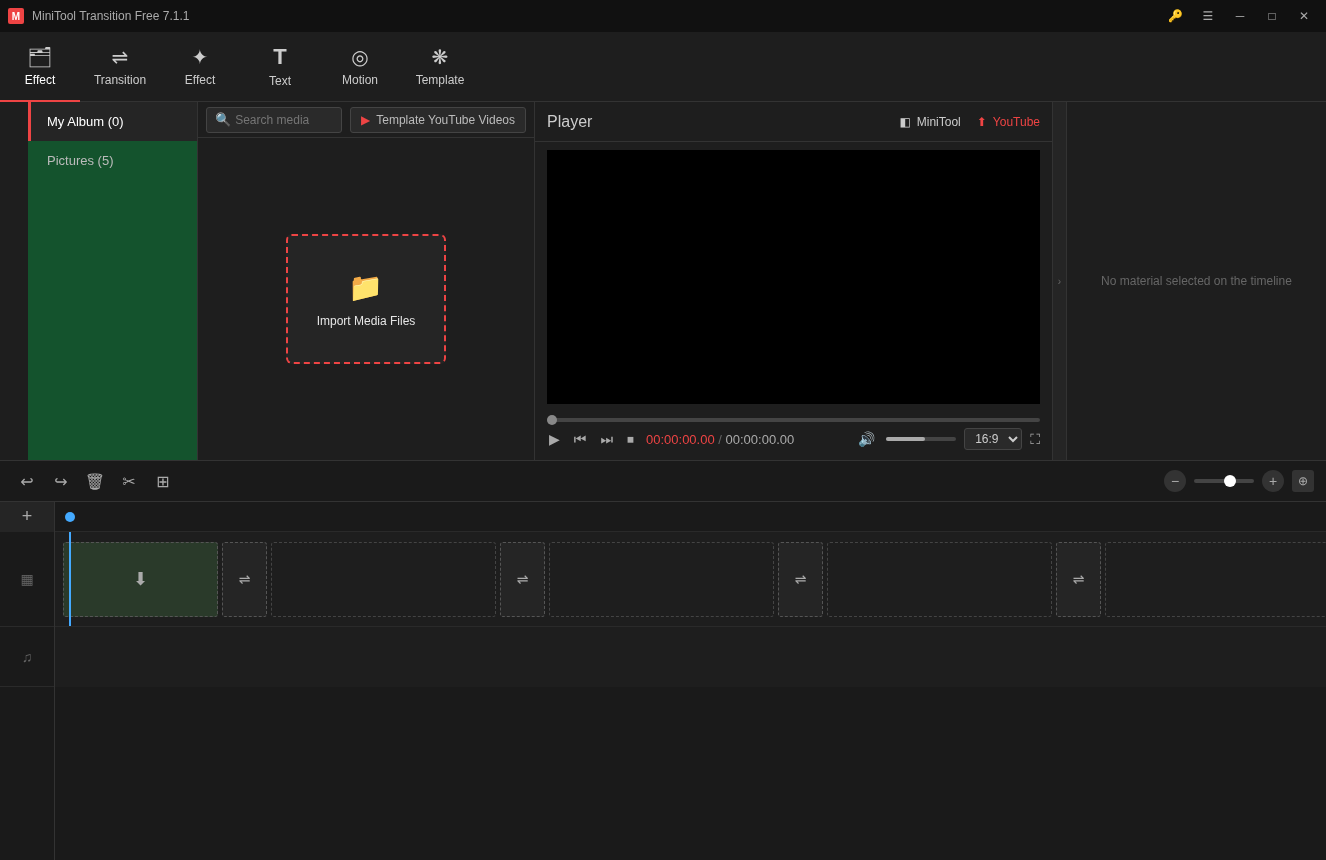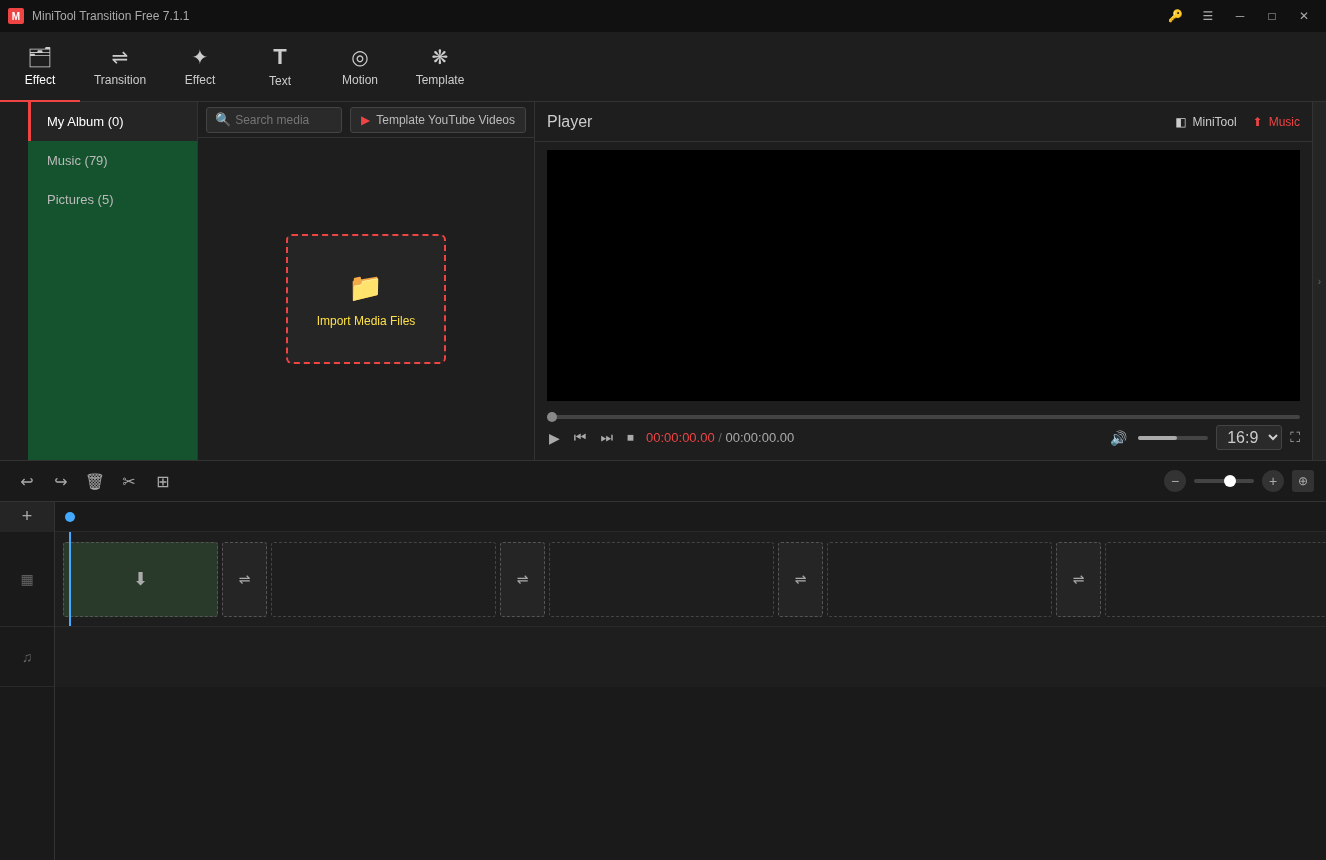--- a/index.html
+++ b/index.html
@@ -204,21 +204,21 @@
       gap: 10px;
       cursor: pointer;
       background: #252525;
     }
     .import-box .folder-icon {
       font-size: 28px;
       color: #bbb;
     }
     .import-box .import-label {
       font-size: 12px;
-      color: #fde047;
+      color: #e5e5e5;
     }
 
     
     .right-panel {
       flex: 1;
       display: flex;
       flex-direction: column;
       background: #1e1e1e;
       min-width: 0;
     }
@@ -316,21 +316,21 @@
     .volume-slider .fill {
       width: 55%;
       height: 100%;
       background: #aaa;
       border-radius: 2px;
     }
     .aspect-select {
       background: #2a2a2a;
       border: 1px solid #444;
       color: #ccc;
-      font-size: 16px;
+      font-size: 12px;
       padding: 2px 6px;
       border-radius: 3px;
       cursor: pointer;
     }
     .fullscreen-btn {
       background: none;
       border: none;
       color: #aaa;
       cursor: pointer;
       font-size: 14px;
@@ -638,23 +638,20 @@
 </div>
 
 <div class="main-content">
 
   <div class="left-panel">
     <div class="panel-with-sidebar">
 
       <div class="sidebar-nav">
         <div class="sidebar-item active">
           <span>My Album (0)</span>
-        </div>
-        <div class="sidebar-item">
-          <span>Music (79)</span>
         </div>
         <div class="sidebar-item">
           <span>Pictures (5)</span>
         </div>
       </div>
 
       <div class="media-area">
         <div class="media-toolbar">
           <div class="search-box">
             <span>🔍</span>
@@ -679,21 +676,21 @@
   <div class="right-panel">
     <div class="player-header">
       <span class="player-title">Player</span>
       <div class="player-actions">
         <button class="player-action-btn">
           <span>◧</span>
           <span>MiniTool</span>
         </button>
         <button class="player-action-btn" style="color:#e44;">
           <span>⬆</span>
-          <span>Music</span>
+          <span>YouTube</span>
         </button>
       </div>
     </div>
 
     <div class="player-video"></div>
 
     <div class="player-controls">
       <div class="progress-bar">
         <div class="thumb"></div>
       </div>
@@ -723,20 +720,23 @@
           <button class="fullscreen-btn">⛶</button>
         </div>
       </div>
     </div>
   </div>
 
   <div class="collapse-handle">
     <span style="color:#666; font-size:10px;">›</span>
   </div>
 
+  <div class="properties-panel">
+    <span class="no-material">No material selected on the timeline</span>
+  </div>
 </div>
 
 <div class="bottom-toolbar">
   <div class="bottom-tools-left">
     <button class="tool-btn" title="Undo">↩</button>
     <button class="tool-btn" title="Redo">↪</button>
     <button class="tool-btn" title="Delete">🗑</button>
     <button class="tool-btn" title="Cut">✂</button>
     <button class="tool-btn" title="Crop">⊞</button>
   </div>

